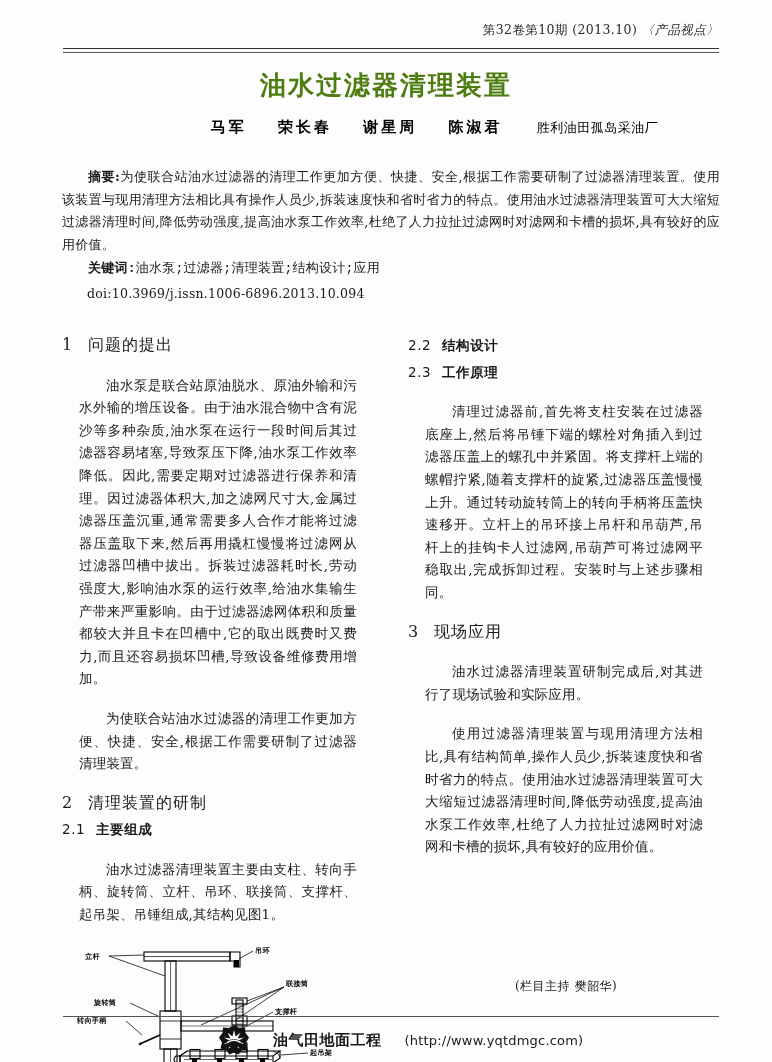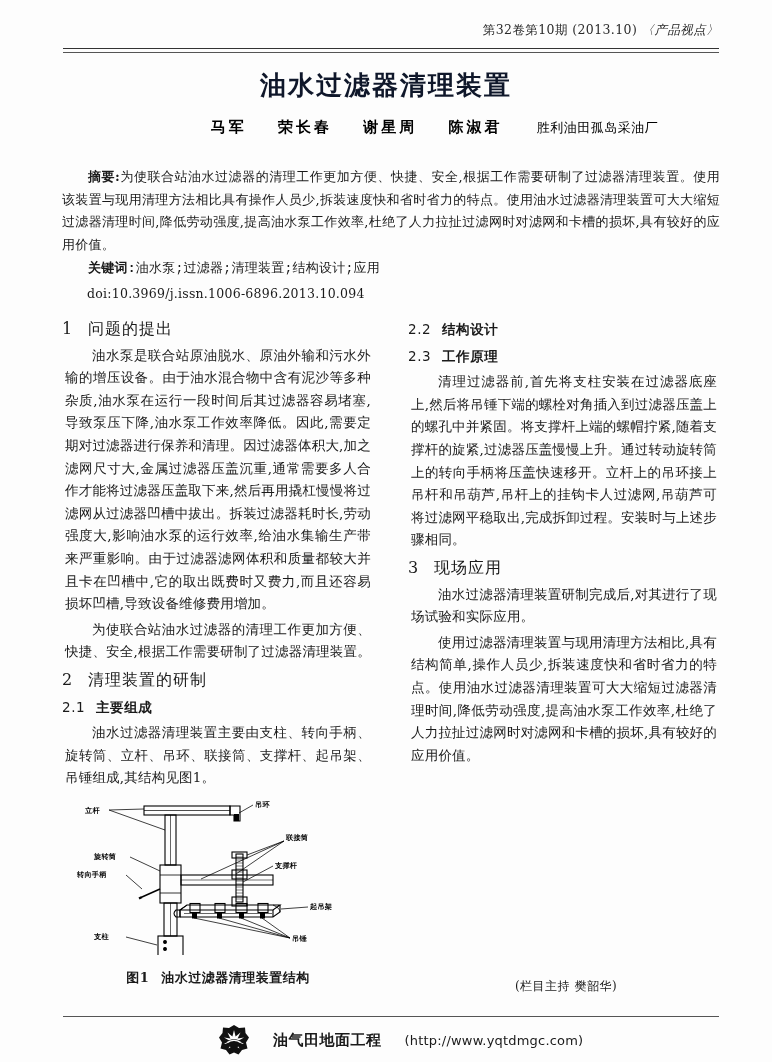--- a/index.html
+++ b/index.html
@@ -47,21 +47,21 @@
   .title {
     position: absolute;
     top: 68px;
     left: 0;
     width: 772px;
     text-align: center;
     font-size: 26px;
     font-weight: bold;
     letter-spacing: 2px;
     font-family: "DejaVu Serif", "Liberation Serif", serif;
-    color: #0f172a;
+    color: #4d7c0f;
   }
   .byline {
     position: absolute;
     top: 118px;
     left: 0;
     width: 772px;
     text-align: center;
     font-size: 15px;
     font-weight: bold;
     color: #000000;
@@ -110,21 +110,21 @@
     width: 312px;
     font-size: 13.5px;
     line-height: 22.6px;
     text-align: justify;
     text-justify: inter-ideograph;
     letter-spacing: .2px;
   }
   .col-left  { left: 62px; }
   .col-right { left: 408px; }
   .col p {
-    margin: 3px;
+    margin: 17px;
     text-indent: 2em;
   }
   h2.sec {
     margin: 6px 0 2px 0;
     font-size: 16px;
     font-weight: normal;
     letter-spacing: 1px;
     font-family: "DejaVu Serif", "Liberation Serif", serif;
   }
   h2.sec .num {
@@ -137,21 +137,21 @@
     font-size: 13.5px;
     font-weight: bold;
     font-family: "DejaVu Sans", "Liberation Sans", sans-serif;
     letter-spacing: .6px;
   }
   h3.subsec .num {
     display: inline-block;
     min-width: 34px;
     font-weight: normal;
   }
-  h2.sec:first-child, h3.subsec:first-child { margin-top: 0; }
+  h2.sec:first-child, h3.subsec:first-child { margin-top: 16px; }
 
   
   .figure {
     margin-top: 8px;
     width: 312px;
   }
   .figure svg { display: block; margin: 0 auto; }
   .figcaption {
     margin-top: 12px;
     text-align: center;

